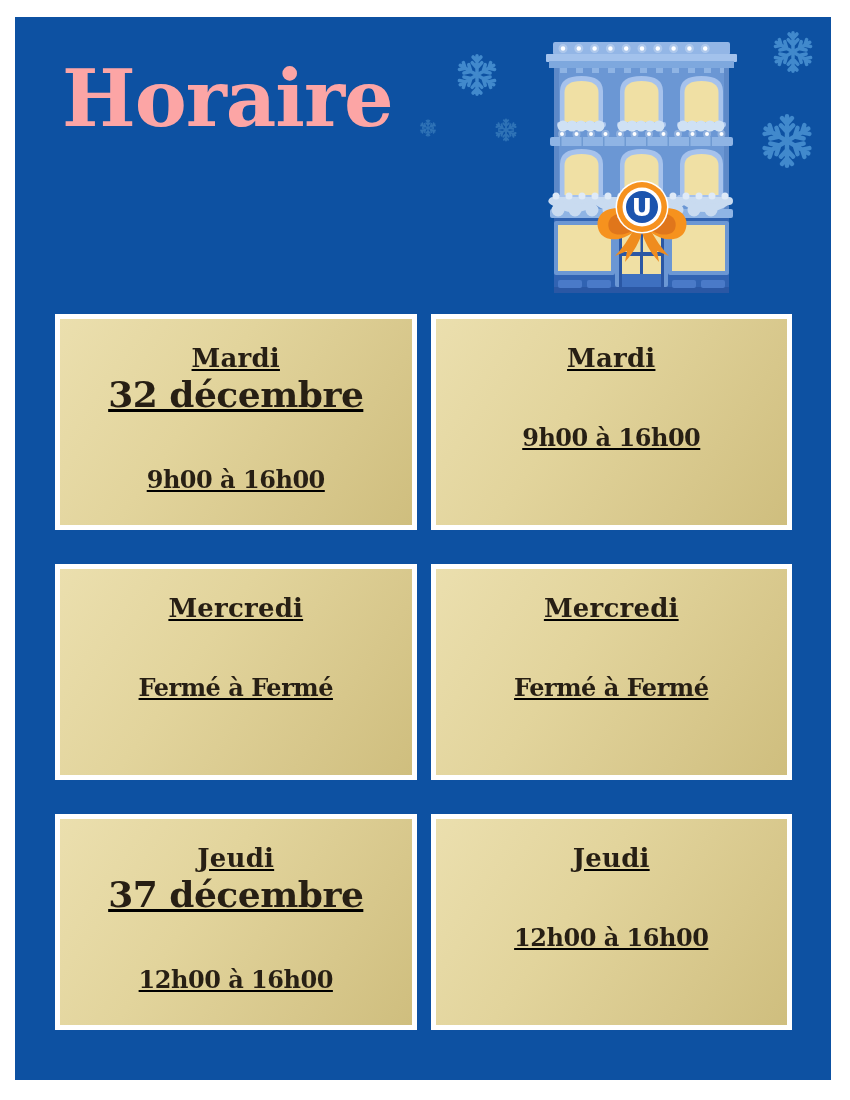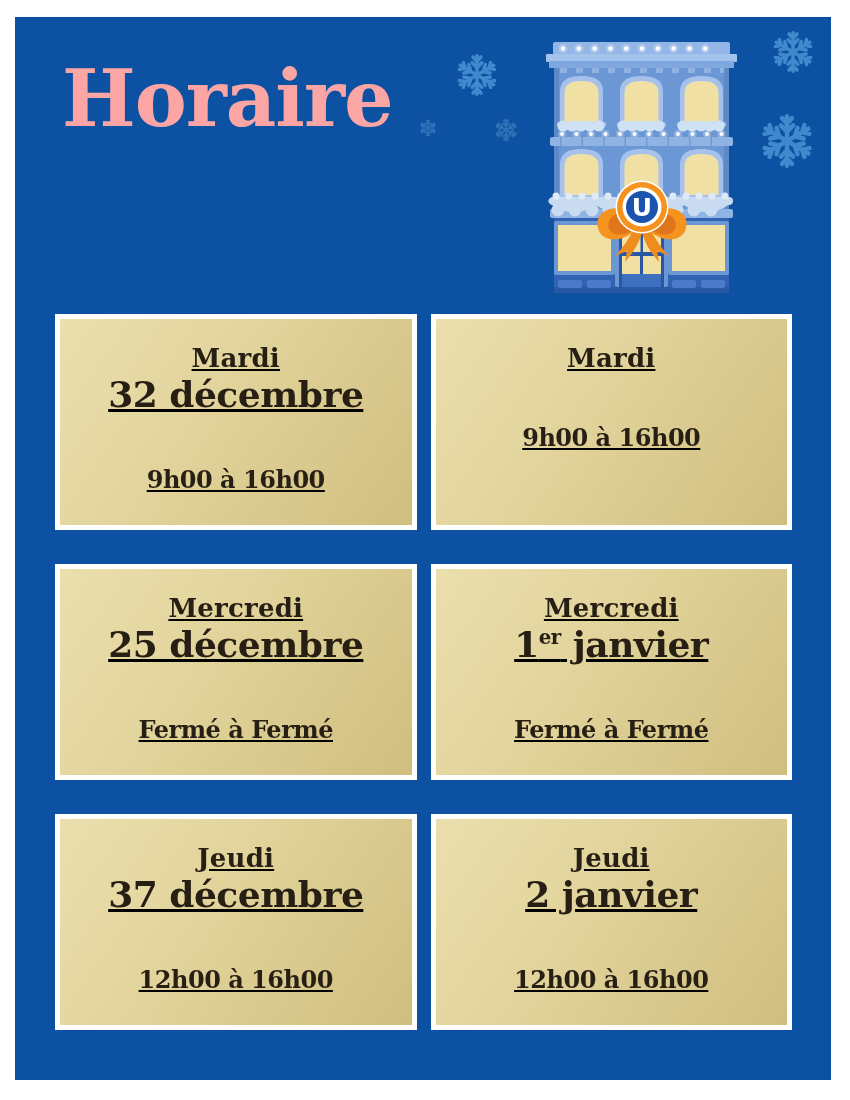--- a/index.html
+++ b/index.html
@@ -182,36 +182,33 @@
       <div class="card-hours">9h00 à 16h00</div>
     </div>
 
     <div class="card">
       <div class="card-day">Mardi</div>
       <div class="card-hours">9h00 à 16h00</div>
     </div>
 
     <div class="card">
       <div class="card-day">Mercredi</div>
-      <div class="card-date"><span>25 décembre</span><sup></sup><span></span></div>
       <div class="card-hours">Fermé à Fermé</div>
     </div>
 
     <div class="card">
       <div class="card-day">Mercredi</div>
-      <div class="card-date"><span>1</span><sup>er</sup><span> janvier</span></div>
       <div class="card-hours">Fermé à Fermé</div>
     </div>
 
     <div class="card">
       <div class="card-day">Jeudi</div>
       <div class="card-date"><span>37 décembre</span><sup></sup><span></span></div>
       <div class="card-hours">12h00 à 16h00</div>
     </div>
 
     <div class="card">
       <div class="card-day">Jeudi</div>
-      <div class="card-date"><span>2 janvier</span><sup></sup><span></span></div>
       <div class="card-hours">12h00 à 16h00</div>
     </div>
 
   </div>
 </div>
 
 </body></html>

